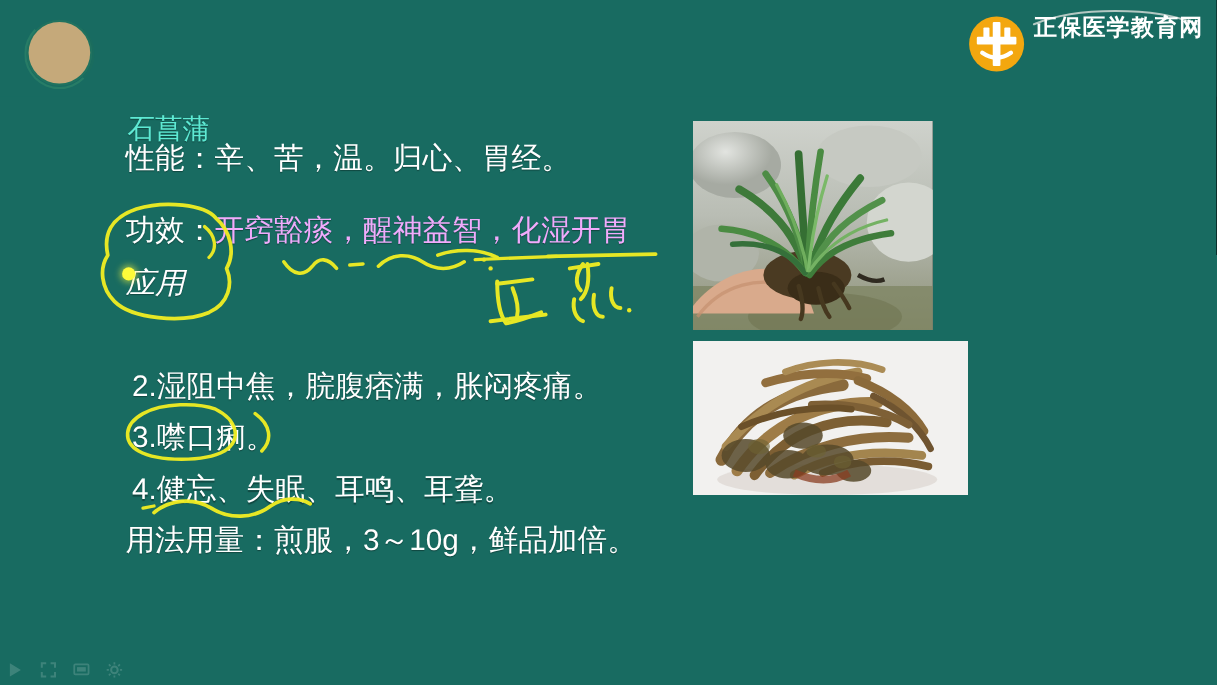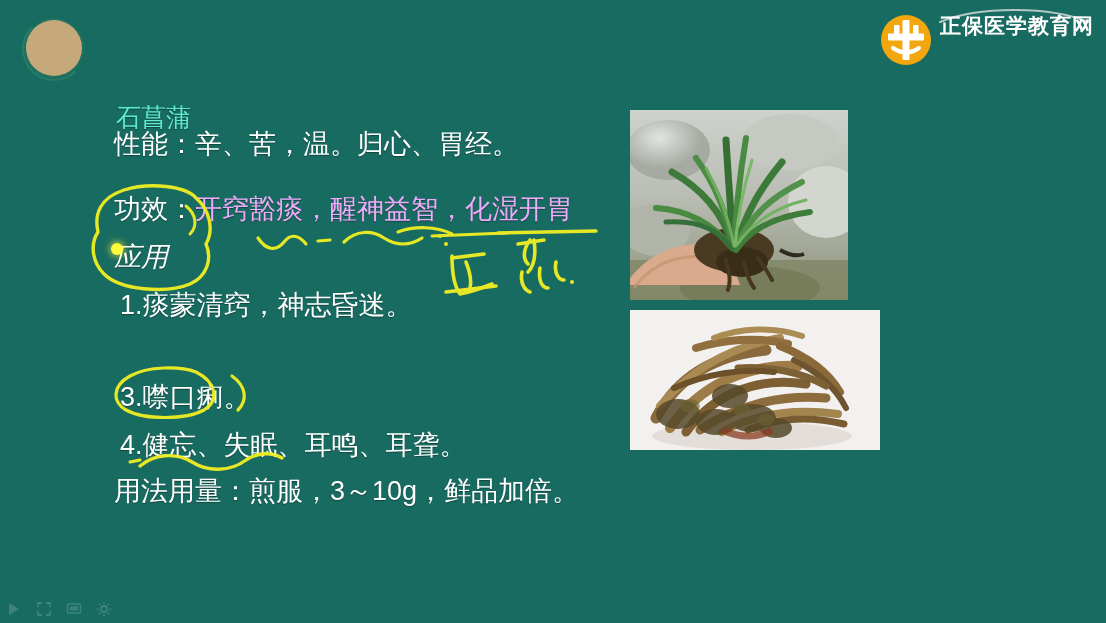--- a/index.html
+++ b/index.html
@@ -200,21 +200,21 @@
   </div>
 
   <div class="line hl" id="l-name">石菖蒲</div>
   <div class="line" id="l-prop">性能：辛、苦，温。归心、胃经。</div>
 
   <div class="line" id="l-effect">
     <span>功效：</span><span class="inline-hl">开窍豁痰，醒神益智，化湿开胃</span>
   </div>
 
   <div class="line" id="l-apply">应用</div>
-  <div class="line" id="l-1">1.痰蒙清窍，神志昏迷。</div>
+  <div class="line" id="l-2">2.湿阻中焦，脘腹痞满，胀闷疼痛。</div>
   <div class="line" id="l-3">3.噤口痢。</div>
   <div class="line" id="l-4">4.健忘、失眠、耳鸣、耳聋。</div>
   <div class="line" id="l-dose">用法用量：煎服，3～10g，鲜品加倍。</div>
 
   <div class="photo" id="photo-plant">
     <svg width="218" height="190" viewBox="0 0 218 190" preserveAspectRatio="none">
       <defs>
         <linearGradient id="rockbg" x1="0" y1="0" x2="0" y2="1">
           <stop offset="0%" stop-color="#cfd2cc"></stop>
           <stop offset="45%" stop-color="#b9bdb4"></stop>

